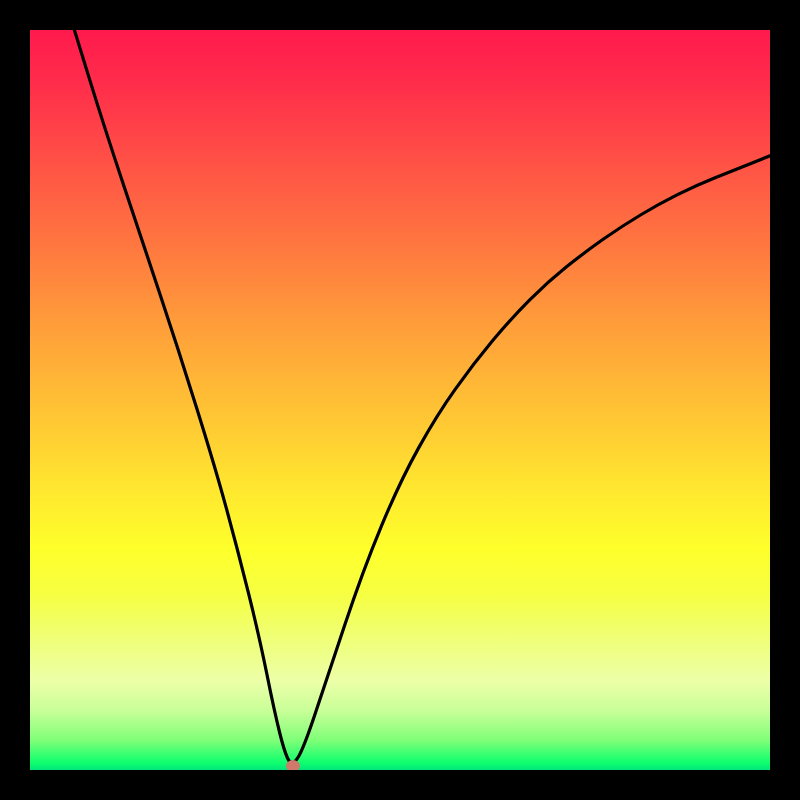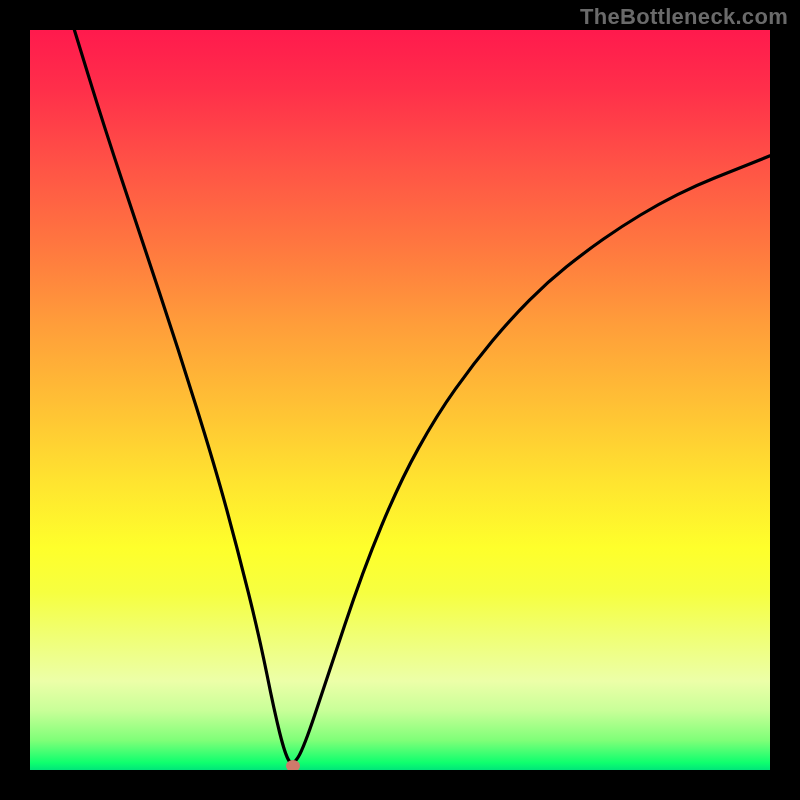--- a/index.html
+++ b/index.html
@@ -71,21 +71,20 @@
     background: #cf7a6b;
     z-index: 2;
     transform: translate(-50%, -50%);
   }
 </style>
 </head>
 <body>
 
 <div class="frame">
 
-  <div class="watermark">TheBottleneck.com</div>
 
   <div class="plot-area">
     <div class="gradient"></div>
 
     <svg class="curve" viewBox="0 0 740 740" preserveAspectRatio="none">
       <path id="curve-path" d="M 44.40 0.00 Q 44.40 0.00 59.20 48.10 Q 74.00 96.20 92.50 151.70 Q 111.00 207.20 129.50 262.70 Q 148.00 318.20 166.50 377.40 Q 185.00 436.60 196.10 477.30 Q 207.20 518.00 218.30 562.40 Q 229.40 606.80 236.80 643.80 Q 244.20 680.80 249.75 703.00 Q 255.30 725.20 259.00 730.75 Q 262.70 736.30 268.25 727.05 Q 273.80 717.80 284.90 684.50 Q 296.00 651.20 314.50 595.70 Q 333.00 540.20 351.50 495.80 Q 370.00 451.40 388.50 418.10 Q 407.00 384.80 425.50 358.90 Q 444.00 333.00 462.50 310.80 Q 481.00 288.60 499.50 270.10 Q 518.00 251.60 536.50 236.80 Q 555.00 222.00 573.50 209.05 Q 592.00 196.10 610.50 185.00 Q 629.00 173.90 647.50 164.65 Q 666.00 155.40 684.50 148.00 Q 703.00 140.60 721.50 133.20 T 740.00 125.80" fill="none" stroke="#000" stroke-width="3.2" stroke-linecap="round" stroke-linejoin="round"></path>
     </svg>
 
     <div class="dot" id="marker-dot" style="left: 262.7px; top: 736.3px; background: rgb(207, 122, 107);"></div>
   </div>

